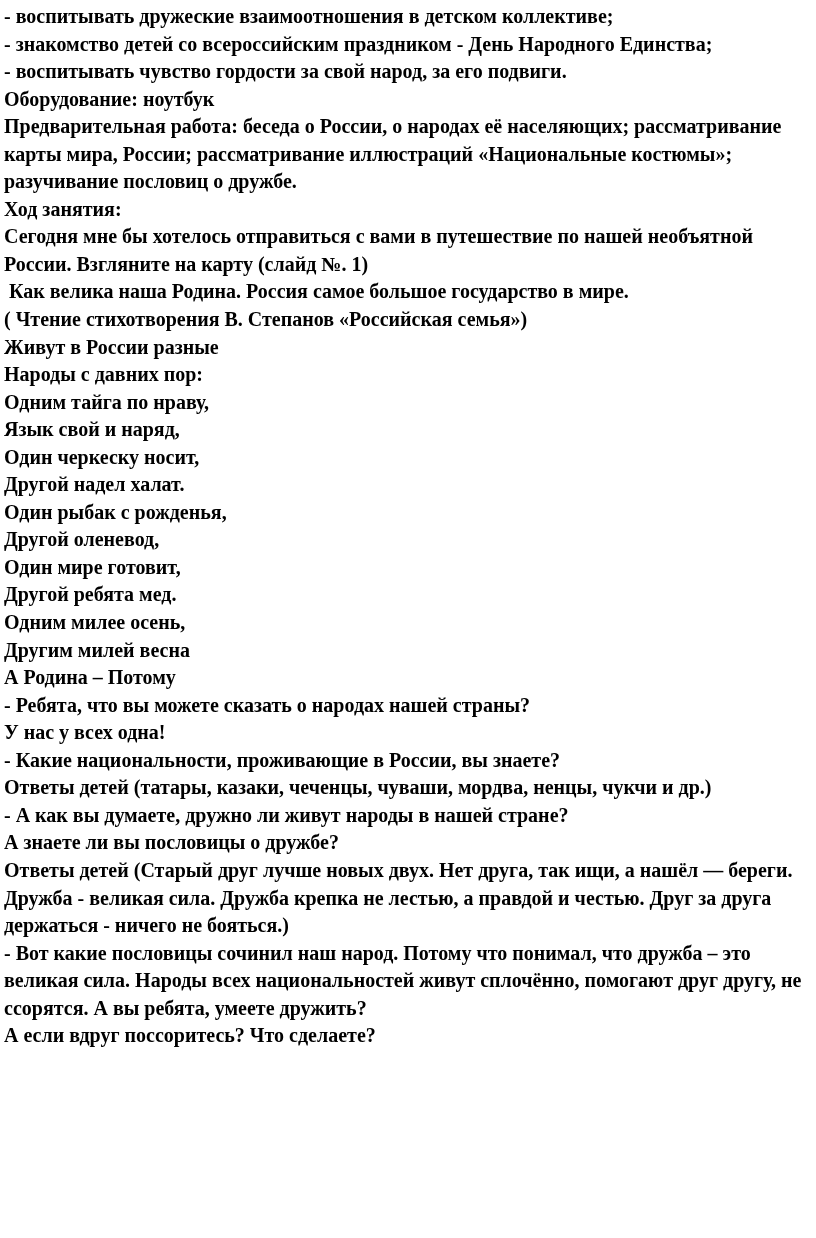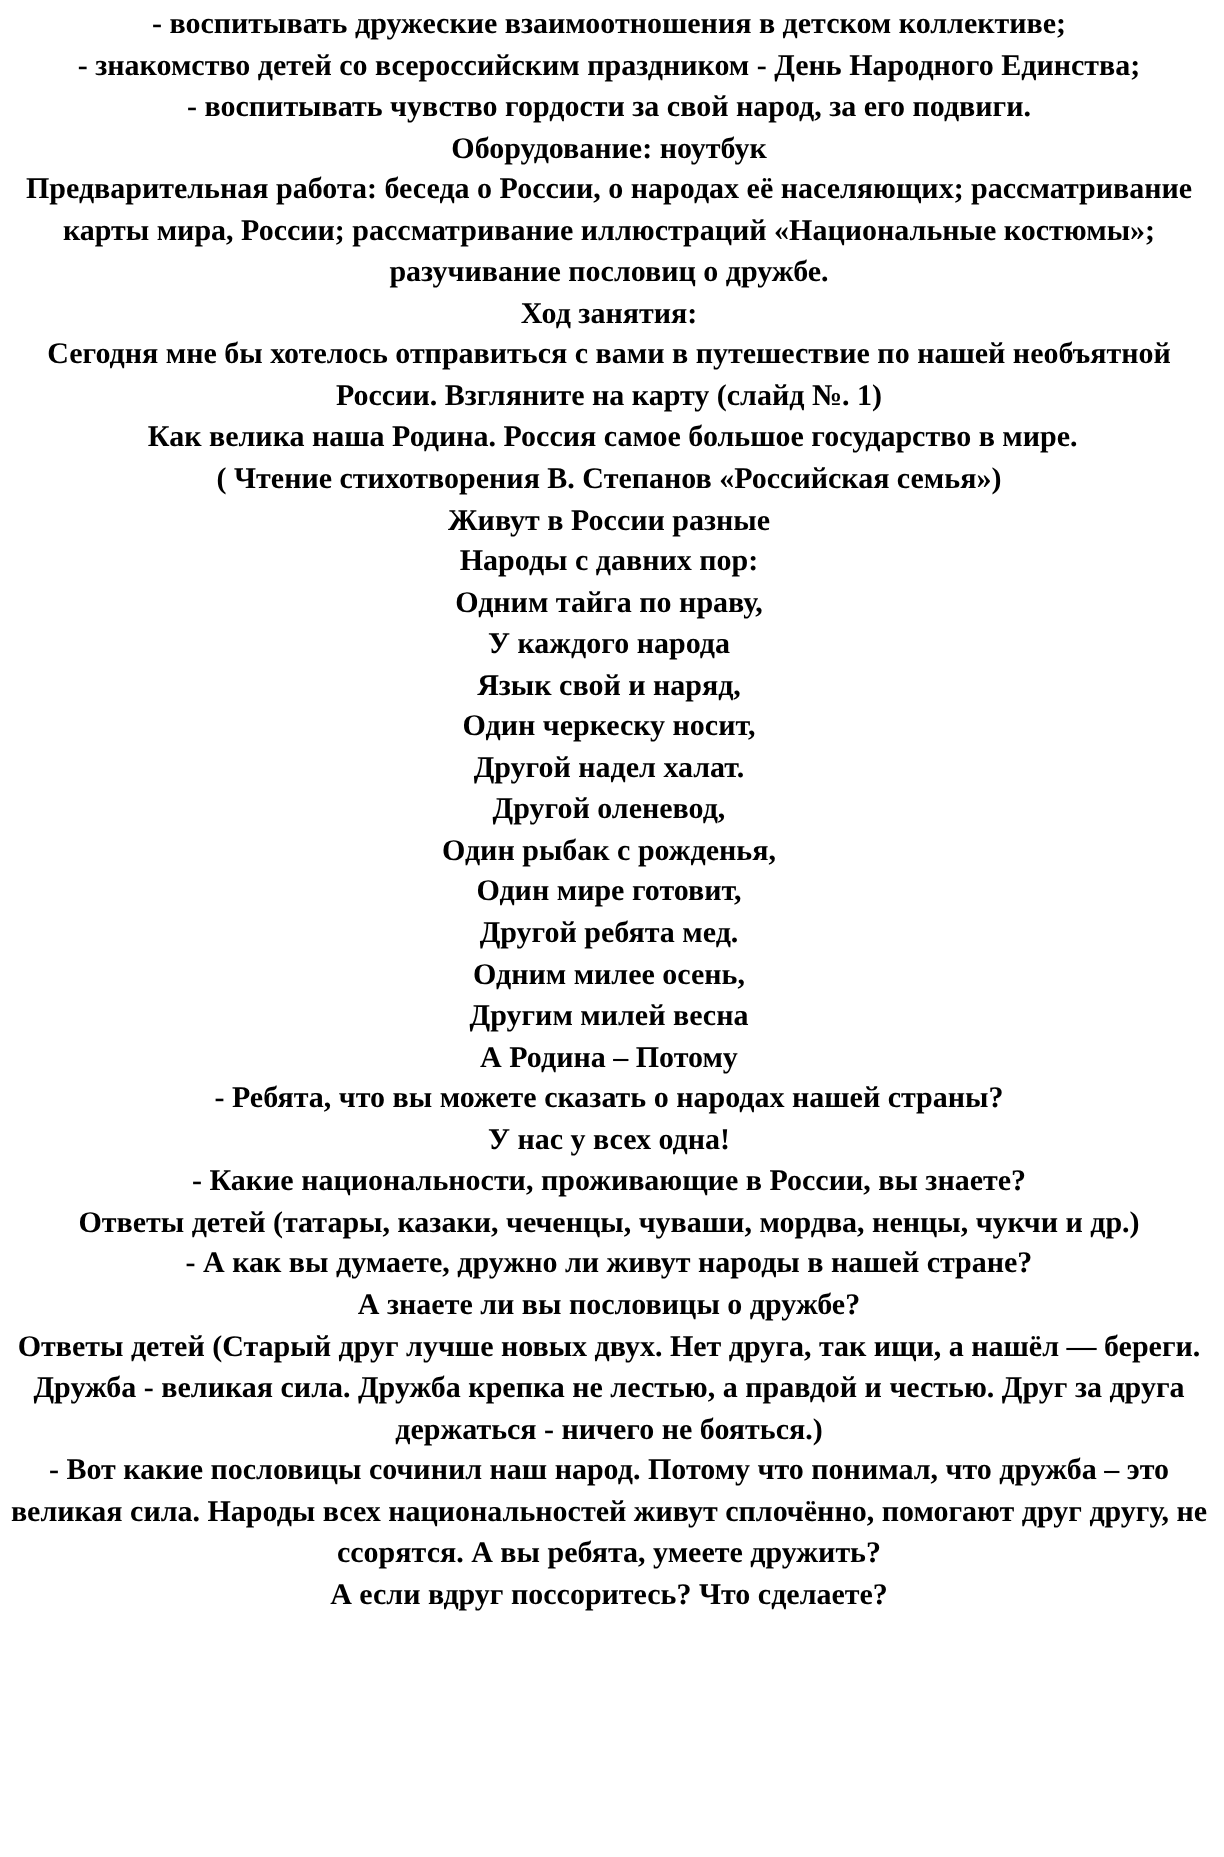--- a/index.html
+++ b/index.html
@@ -14,21 +14,20 @@
   .page {
     box-sizing: border-box;
     width: 816px;
     min-height: 1238px;
     padding: 3px 8px 0 4px;
     background: #ffffff;
     color: #000000;
     font-family: "Liberation Serif", "DejaVu Serif", serif;
     font-size: 20px;
     line-height: 27.55px;
-    text-align: center;
   }
   .para {
     margin: 0;
     white-space: pre-wrap;
     word-wrap: break-word;
   }
   .run { font-weight: bold; }
   .run.bold { font-weight: bold; }
 </style>
 </head>
@@ -41,26 +40,25 @@
       <p class="para"><span class="run bold">- воспитывать чувство гордости за свой народ, за его подвиги.</span></p>
       <p class="para"><span class="run">Оборудование: ноутбук</span></p>
       <p class="para"><span class="run bold">Предварительная работа:</span><span class="run"> беседа о России, о народах её населяющих; рассматривание карты мира, России; рассматривание иллюстраций «Национальные костюмы»; разучивание пословиц о дружбе.</span></p>
       <p class="para"><span class="run bold">Ход занятия:</span></p>
       <p class="para"><span class="run">Сегодня мне бы хотелось отправиться с вами в путешествие по нашей необъятной России. Взгляните на карту (слайд №. 1)</span></p>
       <p class="para"><span class="run"> Как велика наша Родина. Россия самое большое государство в мире.</span></p>
       <p class="para"><span class="run">( Чтение стихотворения В. Степанов «Российская семья»)</span></p>
       <p class="para"><span class="run">Живут в России разные</span></p>
       <p class="para"><span class="run">Народы с давних пор:</span></p>
       <p class="para"><span class="run">Одним тайга по нраву,</span></p>
-      <p class="para"><span class="run">У каждого народа</span></p>
       <p class="para"><span class="run">Язык свой и наряд,</span></p>
       <p class="para"><span class="run">Один черкеску носит,</span></p>
       <p class="para"><span class="run">Другой надел халат.</span></p>
+      <p class="para"><span class="run">Один рыбак с рожденья,</span></p>
       <p class="para"><span class="run">Другой оленевод,</span></p>
-      <p class="para"><span class="run">Один рыбак с рожденья,</span></p>
       <p class="para"><span class="run">Один мире готовит,</span></p>
       <p class="para"><span class="run">Другой ребята мед.</span></p>
       <p class="para"><span class="run">Одним милее осень,</span></p>
       <p class="para"><span class="run">Другим милей весна</span></p>
       <p class="para"><span class="run">А Родина – Потому</span></p>
       <p class="para"><span class="run">- Ребята, что вы можете сказать о народах нашей страны?</span></p>
       <p class="para"><span class="run">У нас у всех одна!</span></p>
       <p class="para"><span class="run">- Какие национальности, проживающие в России, вы знаете?</span></p>
       <p class="para"><span class="run">Ответы детей (татары, казаки, чеченцы, чуваши, мордва, ненцы, чукчи и др.)</span></p>
       <p class="para"><span class="run">- А как вы думаете, дружно ли живут народы в нашей стране?</span></p>

